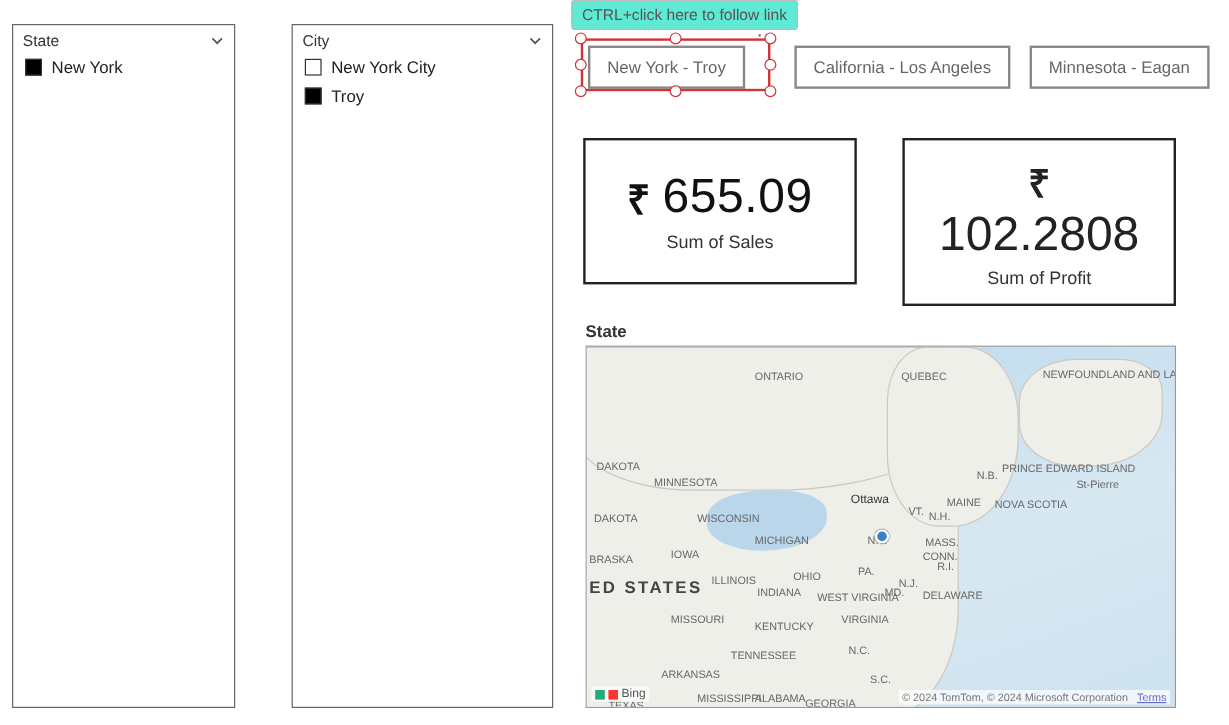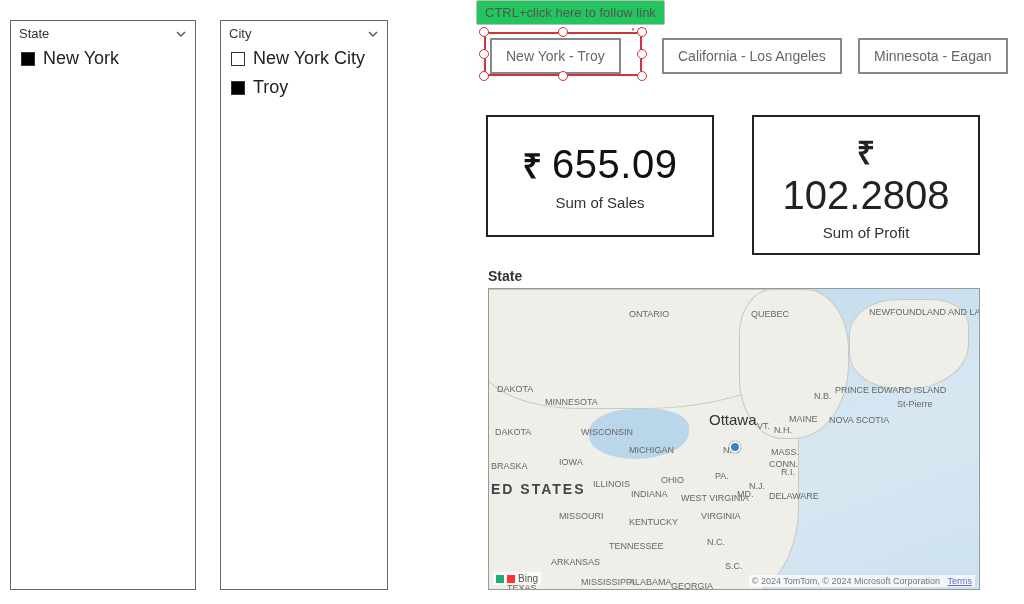--- a/index.html
+++ b/index.html
@@ -29,34 +29,34 @@
   .chev {
     width: 12px; height: 12px;
     display: inline-flex; align-items: center; justify-content: center;
   }
   .chev svg { width: 12px; height: 12px; stroke: #555; }
   .slicer-item {
     display: flex;
     align-items: center;
     gap: 8px;
     padding: 4px 10px;
-    font-size: 18px;
+    font-size: 14px;
     cursor: pointer;
   }
   .cb {
     width: 14px; height: 14px;
     border: 1px solid #333;
     background: #fff;
     display: inline-block;
   }
   .cb.checked { background: #000; }
   .tooltip {
     position: absolute;
     border: 1px solid #bbb;
-    background: #22c55e;
+    background: #5eead4;
     font-size: 13px;
     color: #555;
     padding: 4px 8px;
     border-radius: 2px;
   }
   .btn {
     border: 2px solid #888;
     background: #fff;
     color: #666;
     font-size: 14px;
@@ -112,21 +112,21 @@
     background: #efefe9;
     border: 1px solid #c9c9c2;
   }
   .mlabel {
     position: absolute;
     font-size: 9px;
     color: #666;
     white-space: nowrap;
   }
   .mlabel.big { font-size: 14px; font-weight: 700; color: #444; letter-spacing: 2px; }
-  .mlabel.city { font-size: 15px; color: #333; }
+  .mlabel.city { font-size: 10px; color: #333; }
   .point {
     position: absolute;
     width: 12px; height: 12px;
     background: #3b82c4;
     border: 2px solid #fff;
     border-radius: 50%;
     box-shadow: 0 0 1px #000;
   }
   .map-attrib {
     position: absolute;
@@ -165,21 +165,21 @@
           <path d="M2 4l4 4 4-4" stroke-width="1.4"></path>
         </svg>
     </span>
   </div>
   <div class="slicer-item">
     <span class="cb checked"></span>
     <span>New York</span>
   </div>
 </div>
 
-<div class="slicer" style="left:220px; top:20px; width:168px; height:570px;">
+<div class="slicer" style="left:243px; top:20px; width:218px; height:570px;">
   <div class="slicer-header">
     <span>City</span>
     <span class="chev">
       <svg viewBox="0 0 12 12" fill="none">
           <path d="M2 4l4 4 4-4" stroke-width="1.4"></path>
         </svg>
     </span>
   </div>
   <div class="slicer-item">
     <span class="cb"></span>

